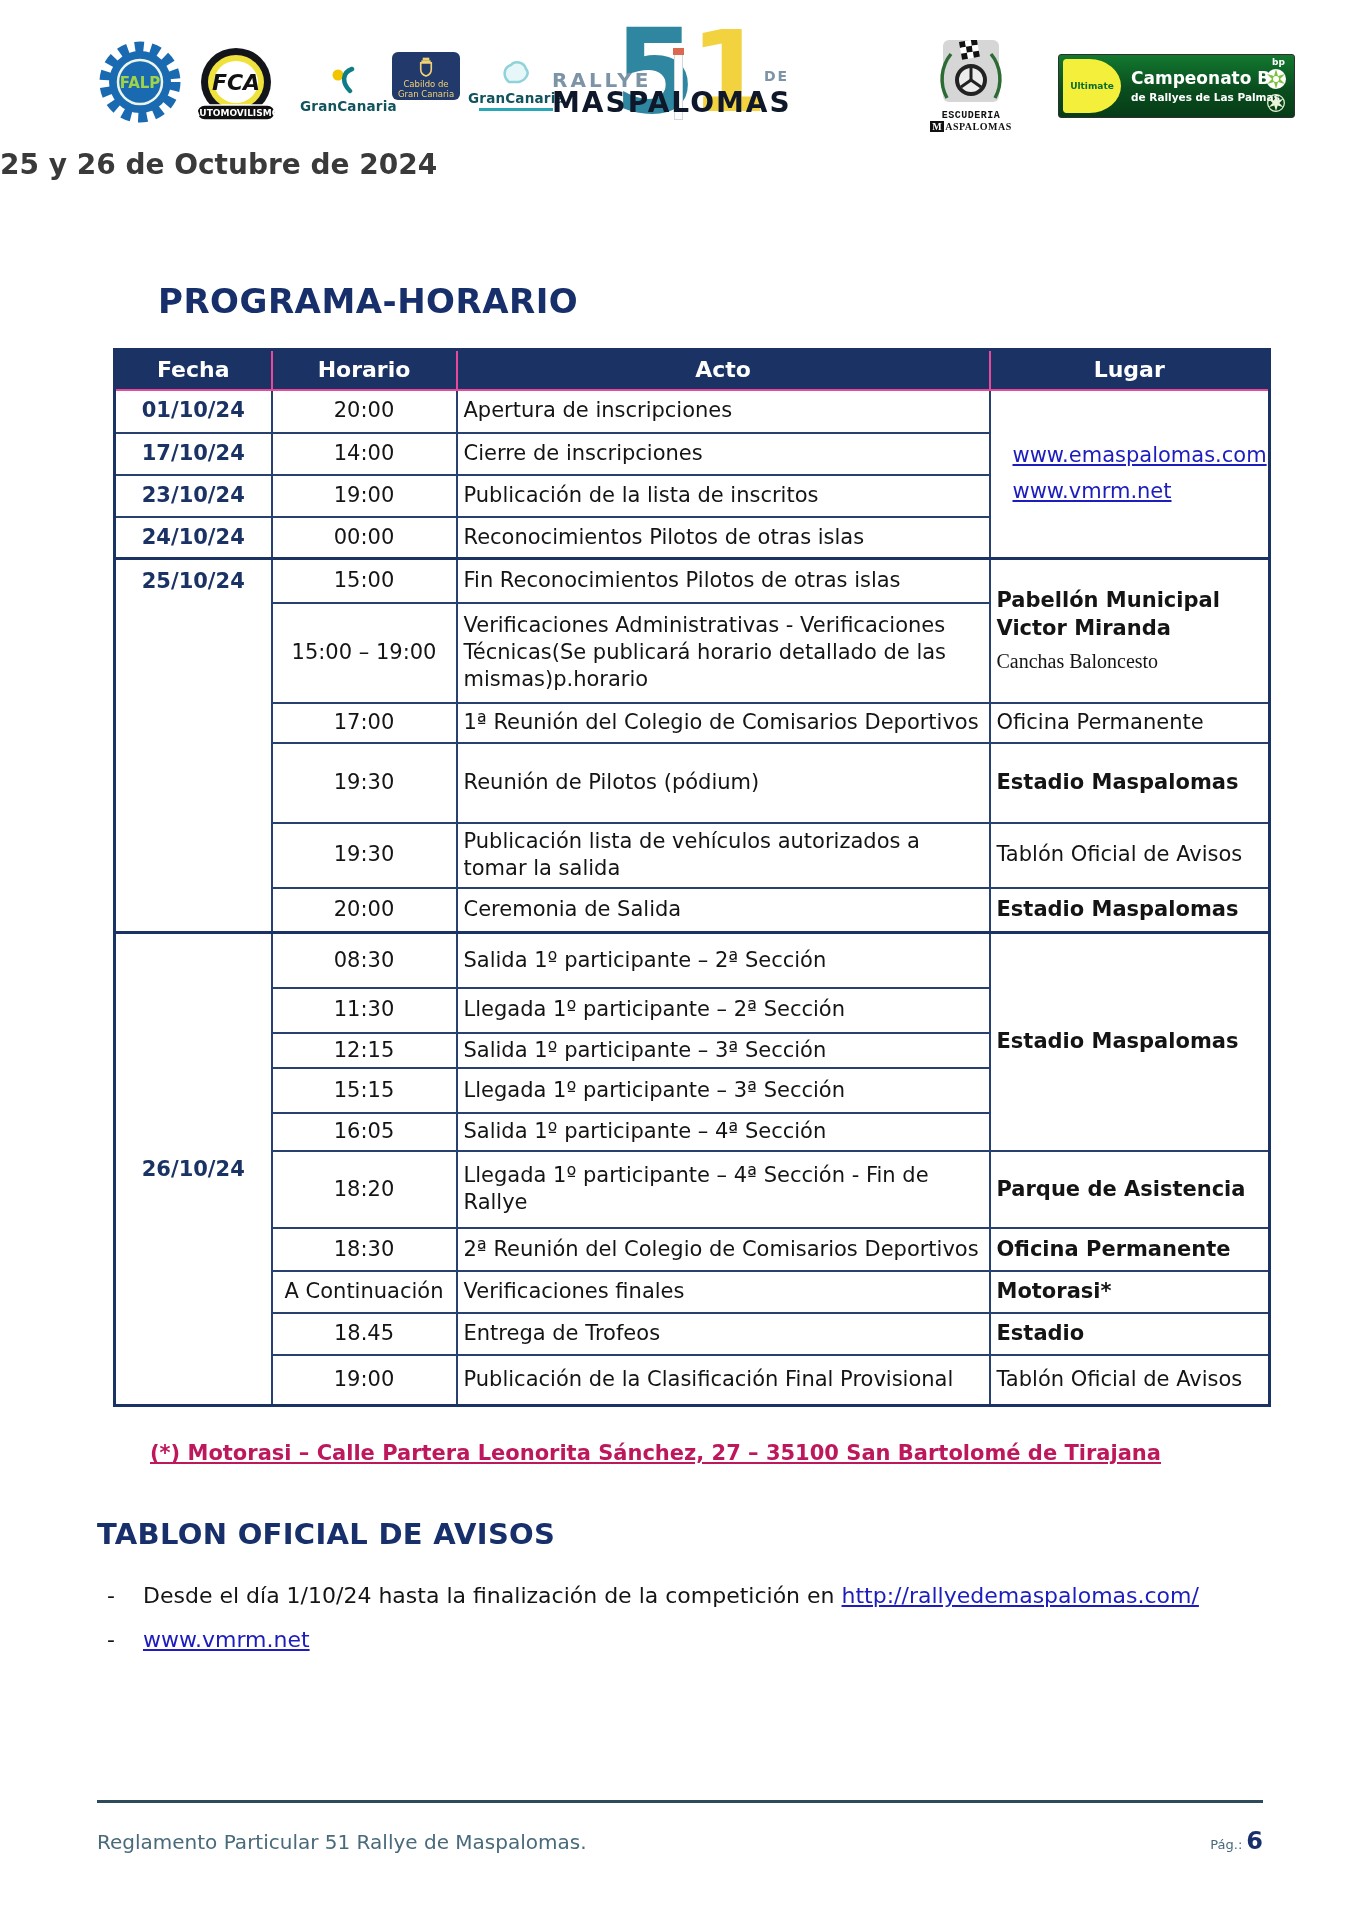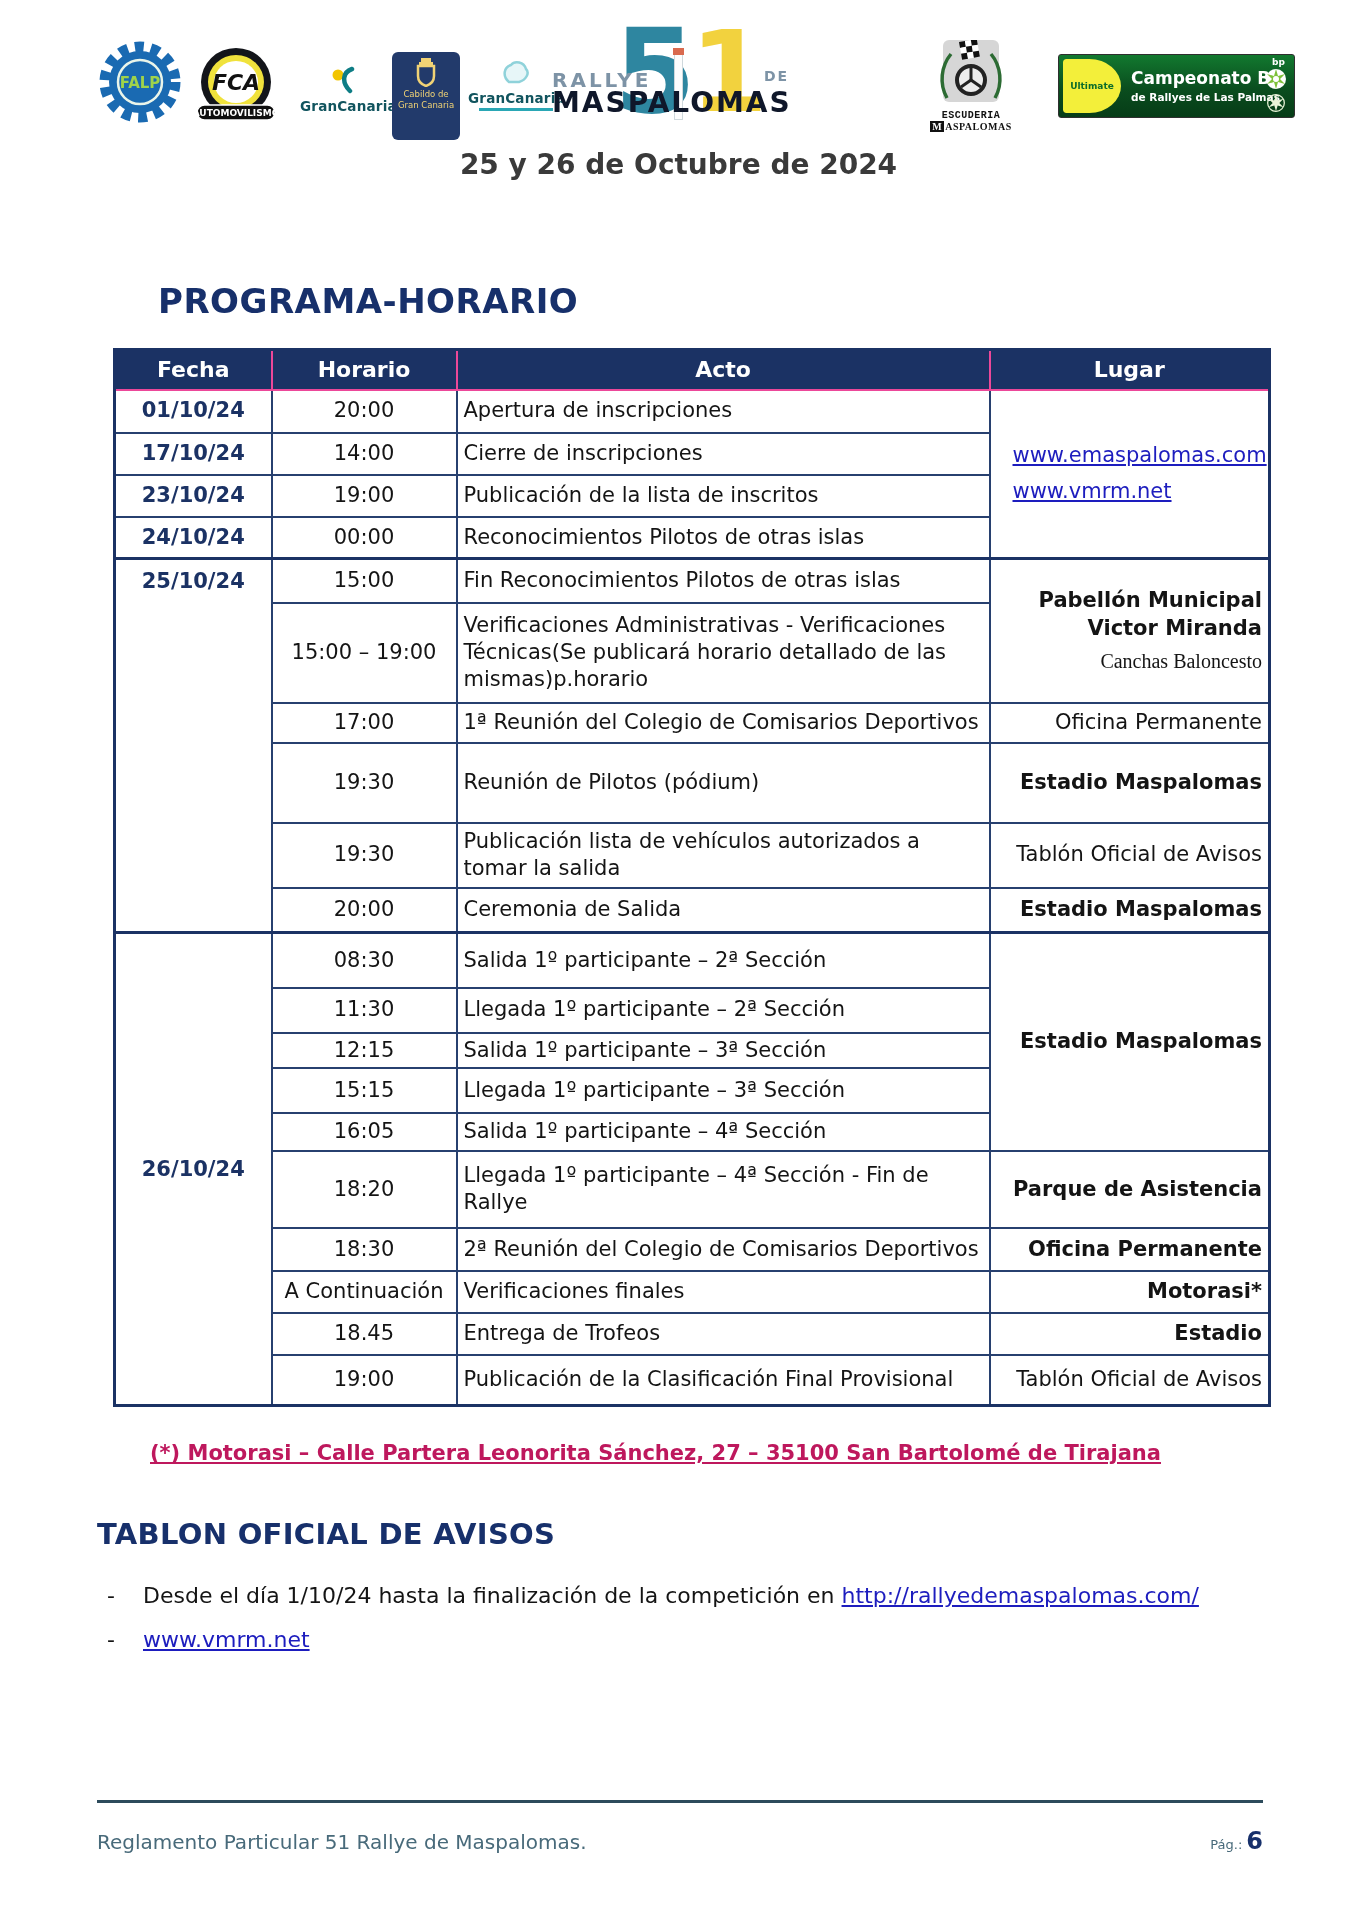--- a/index.html
+++ b/index.html
@@ -8,21 +8,21 @@
     width:1357px; height:1920px; background:#ffffff; position:relative; overflow:hidden;
     font-family:"DejaVu Sans", sans-serif; color:#141414;
   }
 
   
   .header { position:relative; height:195px; }
   .logo { position:absolute; }
   .logo-falp { left:98px; top:40px; }
   .logo-fca  { left:190px; top:46px; }
   .logo-gc1  { left:300px; top:66px; width:88px; text-align:center; }
-  .logo-cabildo { left:392px; top:52px; width:68px; height:88px; background:#223a6b; border-radius:6px;
+  .logo-cabildo { left:392px; top:52px; width:68px; height:48px; background:#223a6b; border-radius:6px;
     display:flex; flex-direction:column; align-items:center; justify-content:flex-start; padding-top:5px; }
   .logo-gc2  { left:468px; top:58px; width:96px; text-align:center; }
   .gc-name { font-size:13.5px; color:#11545e; font-weight:bold; letter-spacing:0.2px; }
   .gc-bar { height:3px; width:74px; background:#2aa7b5; margin:2px auto 0 auto; }
   .cabildo-text { font-size:8.5px; color:#f0d275; line-height:1.25; text-align:center; margin-top:2px; }
 
   .logo-rallye { left:552px; top:26px; width:256px; height:120px; }
   .r5 { position:absolute; left:62px; top:-14px; font-size:118px; line-height:1; font-weight:bold; color:#2e86a0; }
   .r1 { position:absolute; left:138px; top:-10px; font-size:112px; line-height:1; font-weight:bold; color:#f2d23e; }
   .lighthouse { position:absolute; left:122px; top:28px; width:9px; height:66px; background:#fdfdfd; border:1px solid #cfd8dc; }
@@ -40,37 +40,37 @@
     border:1px solid #2f2f2f; border-radius:3px; position:absolute; }
   .bp-ultimate { position:absolute; left:4px; top:4px; width:58px; height:54px; background:#f3ef3a;
     border-radius:4px 60% 60% 4px / 4px 55% 55% 4px; display:flex; align-items:center; justify-content:center; }
   .bp-ultimate span { color:#0a6b2a; font-size:9px; font-weight:bold; }
   .bp-title { position:absolute; left:72px; top:13px; color:#fff; font-weight:bold; font-size:17px; }
   .bp-sub { position:absolute; left:72px; top:36px; color:#fff; font-weight:bold; font-size:10.5px; }
   .bp-small { position:absolute; right:9px; top:2px; color:#fff; font-size:9px; font-weight:bold; }
   .bp-helios1 { position:absolute; right:6px; top:12px; }
   .bp-helios2 { position:absolute; right:8px; top:38px; }
 
-  .date-line { position:absolute; left:0; top:148px; width:1357px; text-align:center;
+  .date-line { position:absolute; left:0; top:148px; width:1357px; 
     font-size:28px; font-weight:bold; color:#3a3a3a; }
 
   
   .page-title { margin:86px 0 0 158px; font-size:34px; font-weight:bold; color:#17306b; letter-spacing:0.5px; }
 
   
   table.sched { border-collapse:collapse; margin:27px 0 0 113px; width:1155px; table-layout:fixed;
     border:3px solid #1b3264; }
   .sched th { background:#1b3264; color:#ffffff; font-size:22px; font-weight:bold; height:40px;
     border:2px solid #ec4899; }
   .sched td { border:2px solid #27406f; font-size:21px; vertical-align:middle; padding:3px 6px; line-height:1.3; }
   tr.group-start td { border-top:3px solid #1b3264; }
   .c-fecha { text-align:center; font-weight:bold; color:#1b3264; font-size:22px; }
   .c-horario { text-align:center; color:#141414; }
   .c-acto { text-align:left; padding-left:13px; color:#141414; }
-  .c-lugar { text-align:right; color:#141414; }
+  .c-lugar { text-align:left; color:#141414; }
   .c-lugar.bold { font-weight:bold; }
   .c-lugar.links { text-align:left; padding-left:22px; }
   .c-lugar a { color:#1d1dbe; display:block; width:max-content; line-height:1.7; text-decoration:underline; }
   .vb { font-weight:bold; }
   .vserif { font-family:"Liberation Serif", serif; font-size:20px; margin-top:6px; }
 
   
   .footnote { margin:34px 12px 0 150px; font-weight:bold; font-size:21px; color:#be185d;text-decoration:underline; }
   .notices { margin:52px 0 0 97px; }
   .notices-heading { font-size:29px; font-weight:bold; color:#17306b; margin:0 0 30px 0; letter-spacing:0.3px; }

